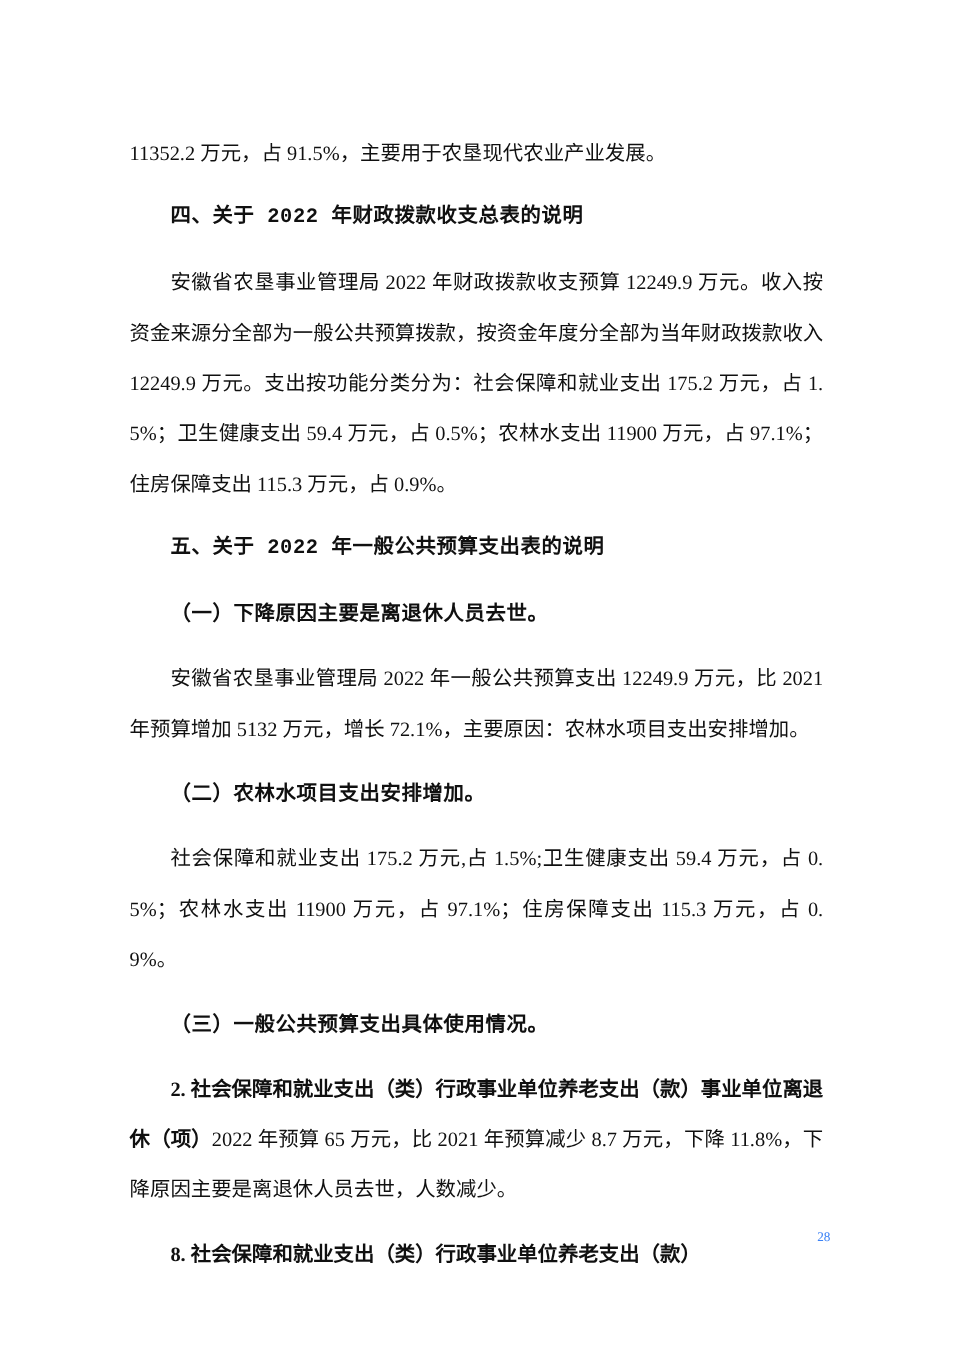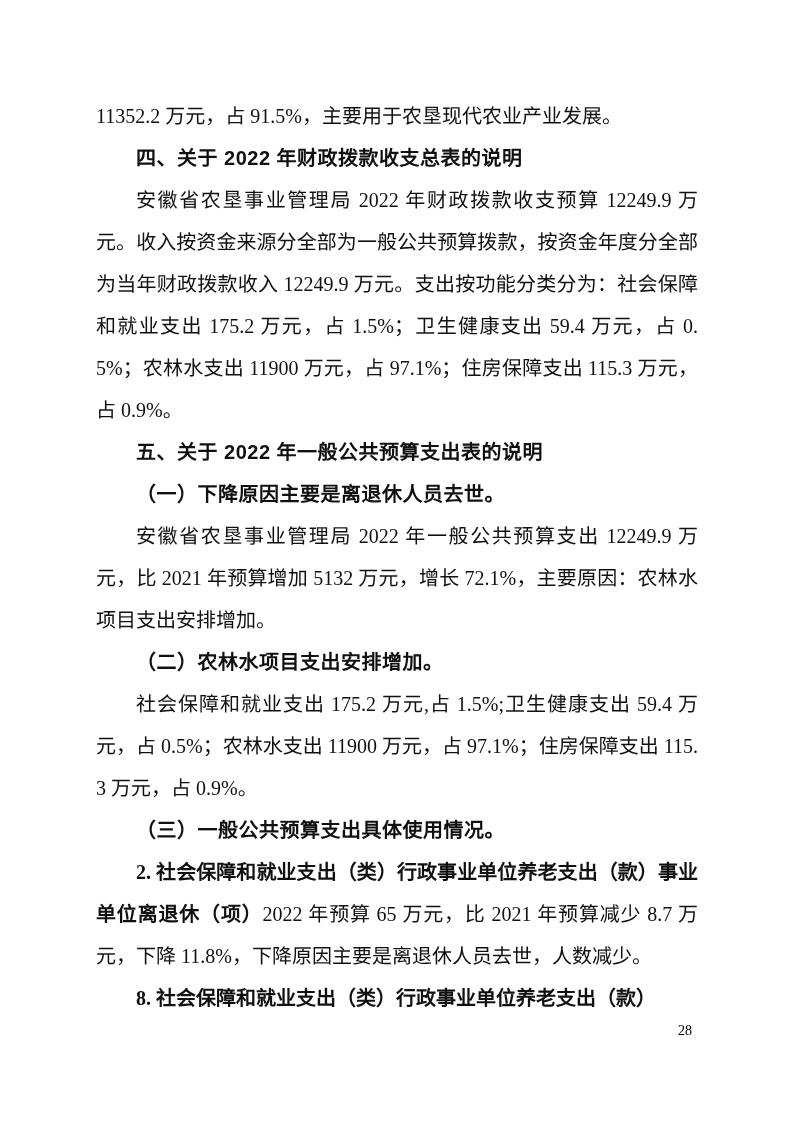--- a/index.html
+++ b/index.html
@@ -15,52 +15,52 @@
     background: #ffffff;
     padding: 95px 96px 0 96px;
     overflow: hidden;
     font-family: "Liberation Serif", "DejaVu Serif", serif;
     color: #101010;
   }
   .doc-body {
     width: 602px;
   }
   p.doc-par {
-    margin: 0;
-    font-size: 20px;
+    margin: 12px;
+    font-size: 17px;
     line-height: 42px;
     text-align: justify;
     text-justify: inter-ideograph;
     text-indent: 2em;
     word-break: break-all;
   }
   p.body-continuation {
     text-indent: 0;
   }
   p.heading-major {
-    font-family: Liberation Sans, sans-serif;
+    font-family: Liberation Mono, monospace;
     font-weight: 700;
     text-align: left;
     letter-spacing: 0.5px;
   }
   p.heading-sub {
     font-weight: 700;
     text-align: left;
     letter-spacing: 0.5px;
   }
   .run-bold {
     font-weight: 700;
   }
   .pageno {
     position: absolute;
     top: 1021px;
     right: 102px;
-    font-size: 14px;
+    font-size: 11px;
     line-height: 20px;
-    color: #000000;
+    color: #3b82f6;
     font-family: "Liberation Serif", "DejaVu Serif", serif;
     text-align: center;
   }
 </style>
 </head>
 <body>
 
 <div class="page">
   <main id="doc" class="doc-body">
       <p class="doc-par body-continuation"><span>11352.2 万元，占 91.5%，主要用于农垦现代农业产业发展。</span></p>

